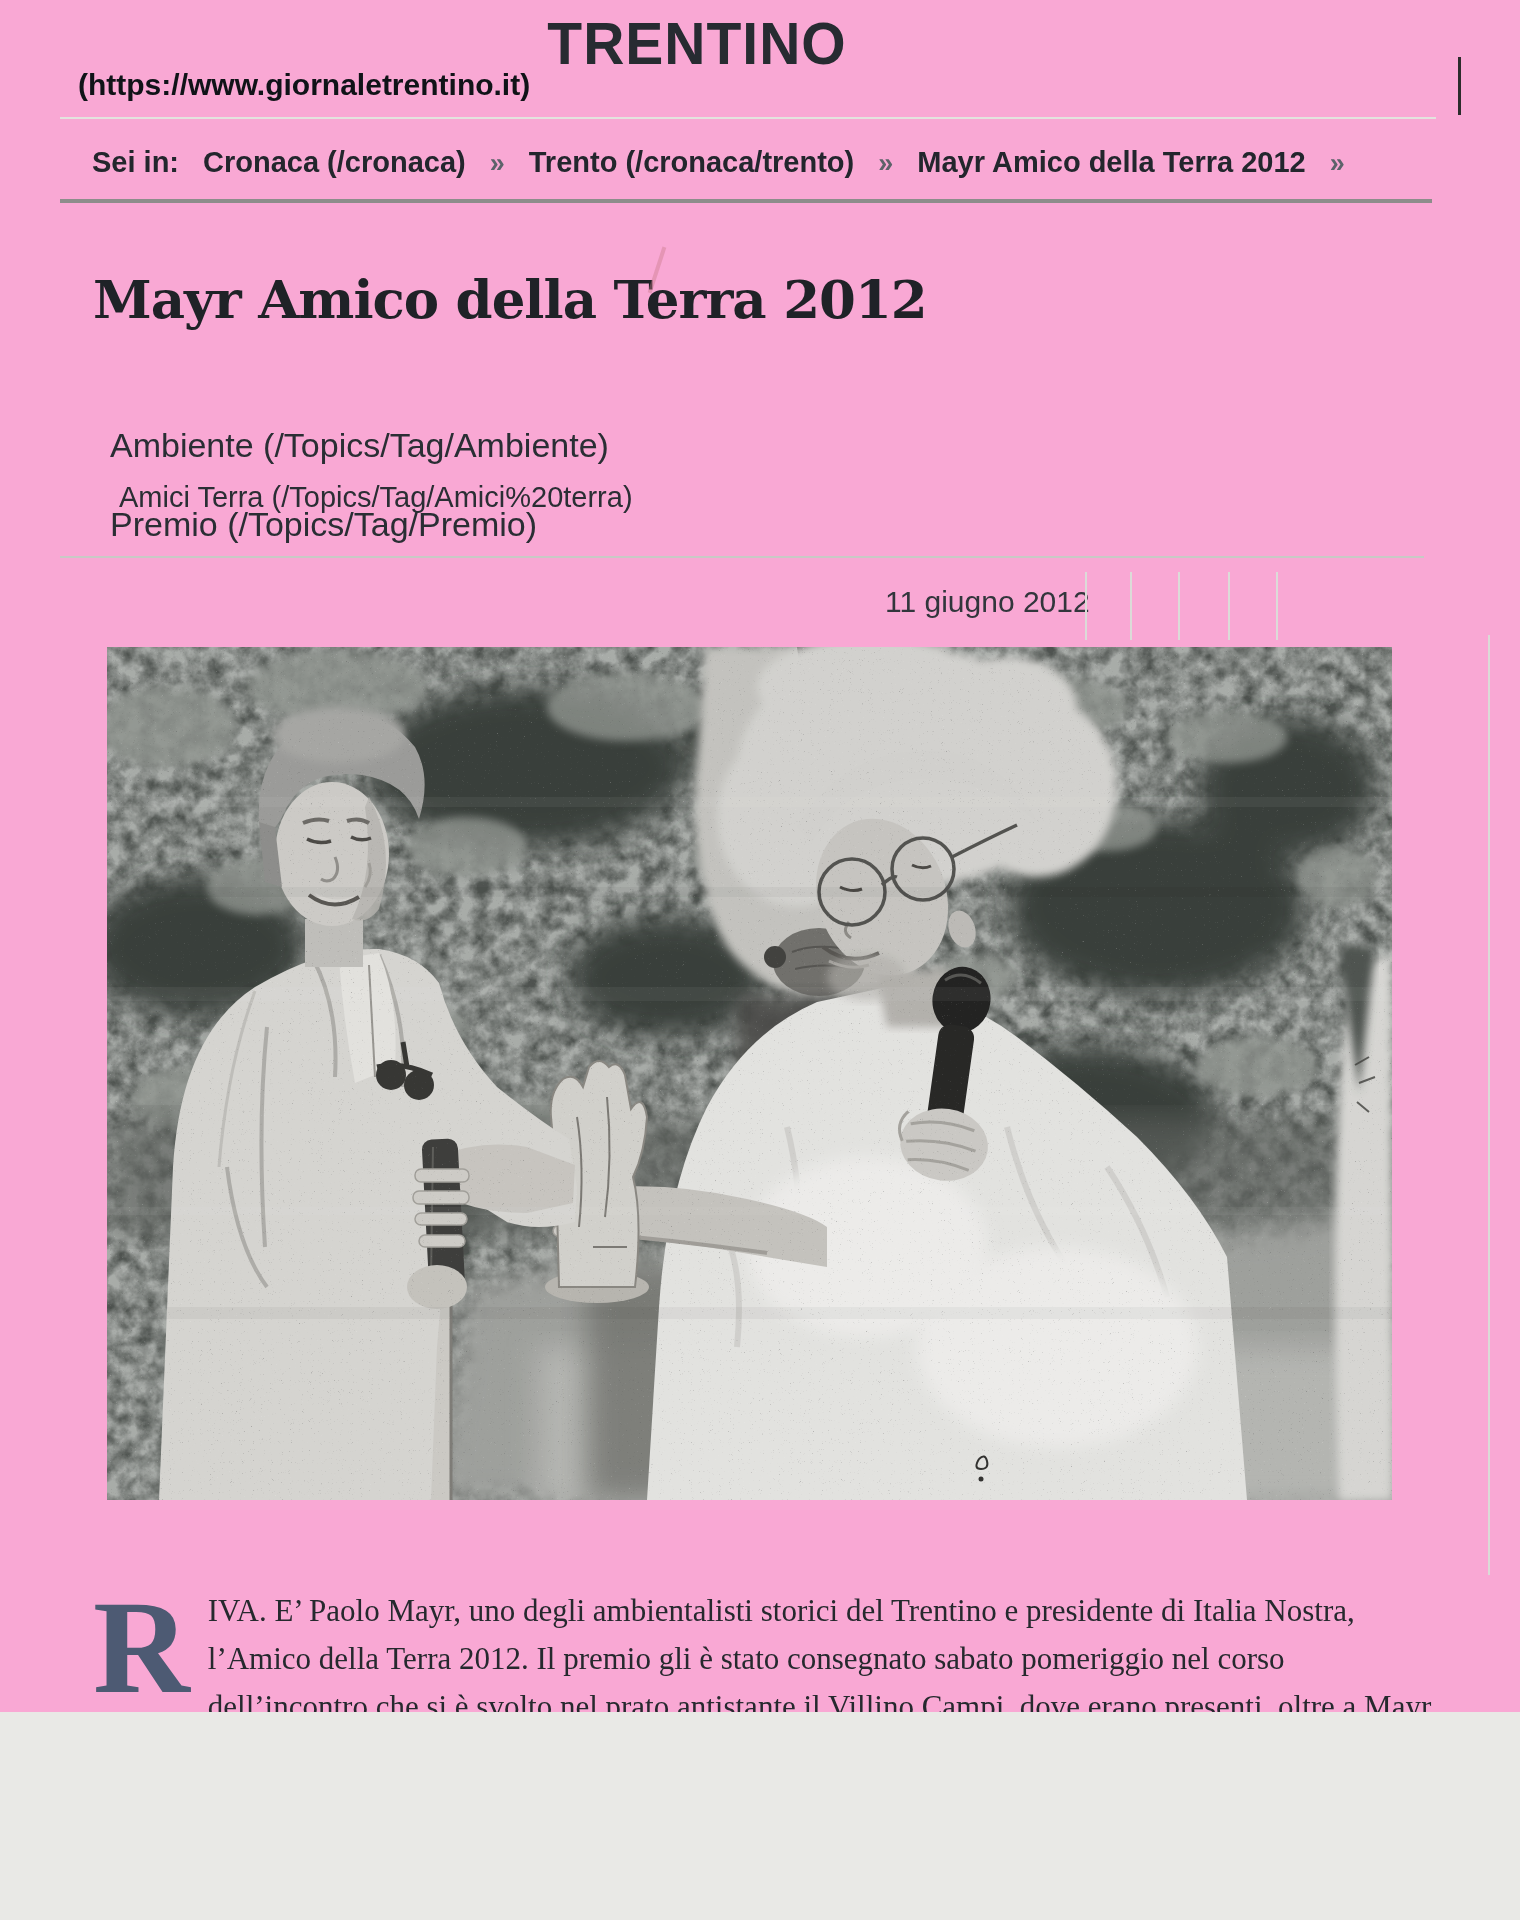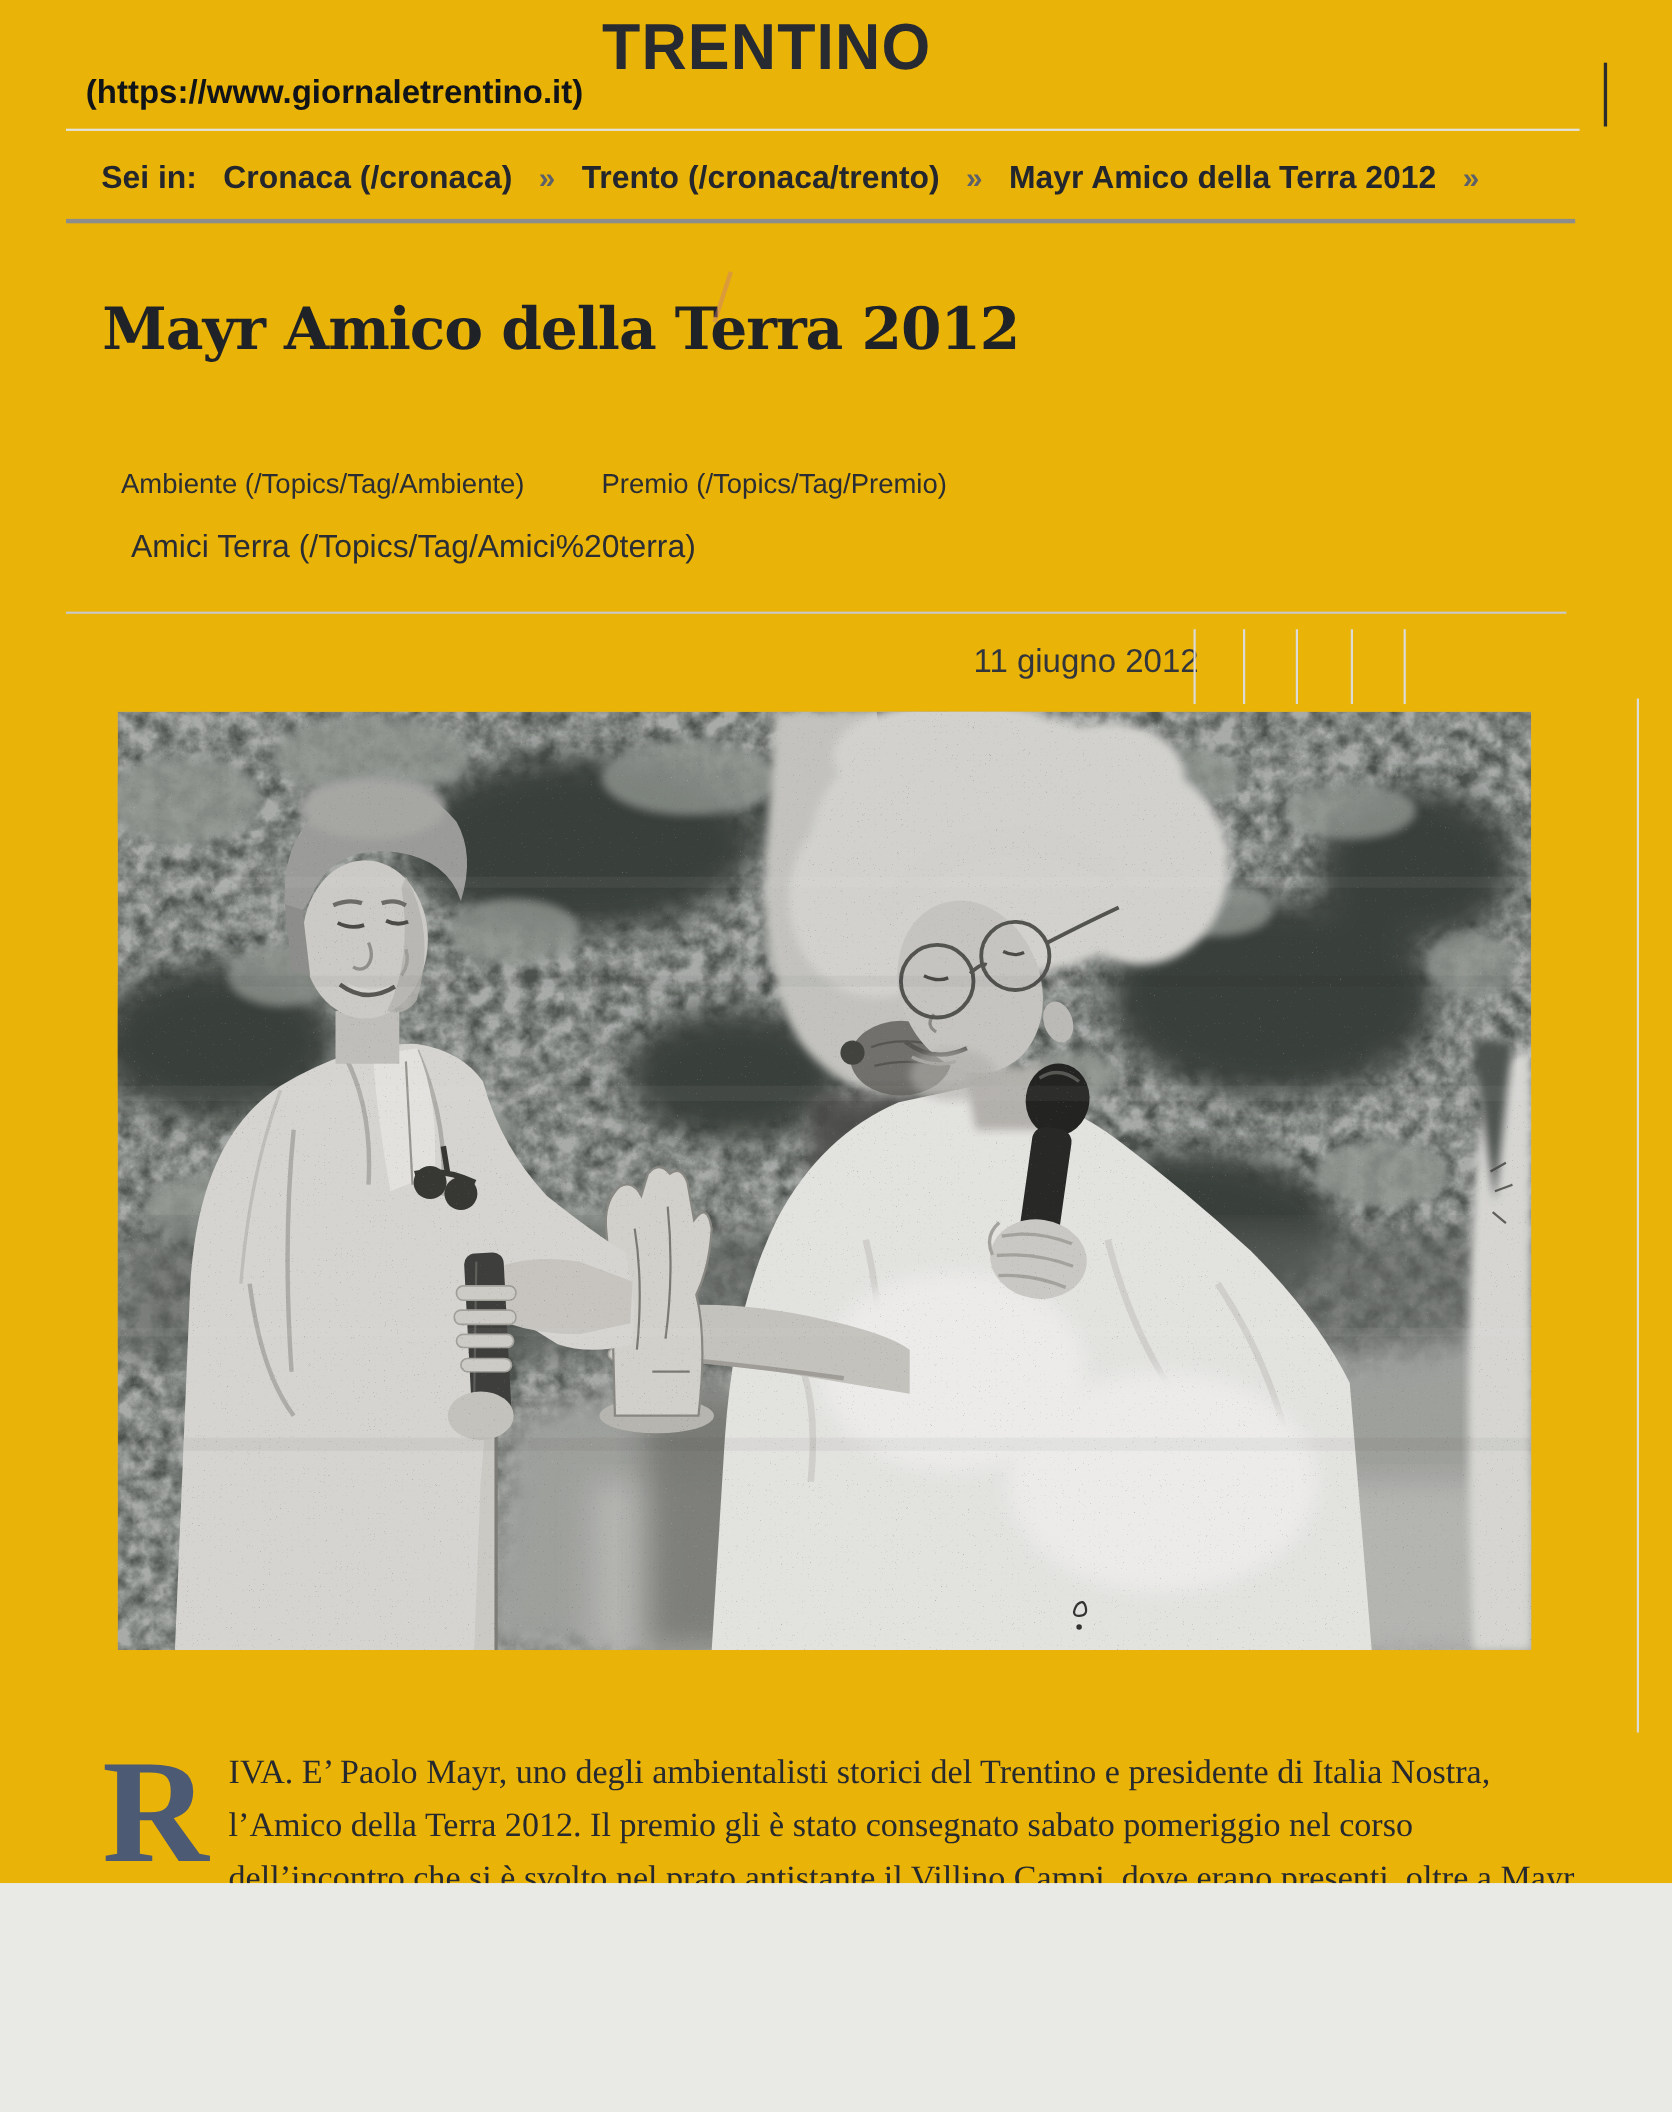--- a/index.html
+++ b/index.html
@@ -1,32 +1,32 @@
 <!DOCTYPE html>
 <html><head>
 <meta charset="utf-8">
 <style>
   html,body{margin:0;padding:0;background:#e9e9e6;}
-  .page{position:relative;width:1520px;height:1712px;background:#eab308;overflow:hidden;
+  .page{position:relative;width:1520px;height:1712px;background:#f9a8d4;overflow:hidden;
         font-family:"Liberation Sans",sans-serif;color:#22252b;}
 
   .logo{position:absolute;top:10px;left:697px;transform:translateX(-50%) scaleY(1.04);
         font-size:57px;font-weight:bold;letter-spacing:1px;color:#272b31;white-space:nowrap;}
   .site-url{position:absolute;top:68px;left:78px;font-size:30px;font-weight:bold;color:#101318;}
   .hairline{position:absolute;top:117px;left:60px;width:1376px;height:2px;background:#e3e3de;}
 
   .breadcrumb{position:absolute;top:146px;left:92px;font-size:29px;font-weight:bold;color:#23262d;
               display:flex;align-items:baseline;gap:24px;white-space:nowrap;}
   .breadcrumb .sep{color:#5d626a;font-size:27px;}
   .rule{position:absolute;top:199px;left:60px;width:1372px;height:4px;background:#8d8d8b;}
 
   .title{position:absolute;top:232px;left:93px;font-family:"DejaVu Serif",serif;font-weight:bold;
          font-size:53px;color:#1f2227;letter-spacing:-1px;white-space:nowrap;}
   .subtitle{position:absolute;top:331px;left:93px;width:1390px;font-size:30px;line-height:45px;color:#2e3238;}
-  .tag-row1{position:absolute;top:426px;left:110px;display:flex;gap:70px;font-size:25px;color:#2a2e34;}
+  .tag-row1{position:absolute;top:426px;left:110px;display:flex;gap:40px;font-size:34px;color:#2a2e34;flex-direction:column;}
   .tag-row2{position:absolute;top:481px;left:119px;font-size:29px;color:#2a2e34;}
   .tag{white-space:nowrap;}
 
   .dotline{position:absolute;top:556px;left:60px;width:1364px;height:2px;background:#c9c9c5;}
   .date{position:absolute;top:585px;left:885px;font-size:30px;color:#32363c;white-space:nowrap;text-align:right;}
   .tick{position:absolute;top:572px;width:2px;height:68px;background:#dcdbd8;}
 
   .photo{position:absolute;top:647px;left:107px;width:1285px;height:853px;
          filter:saturate(.55) contrast(.95);}
 

